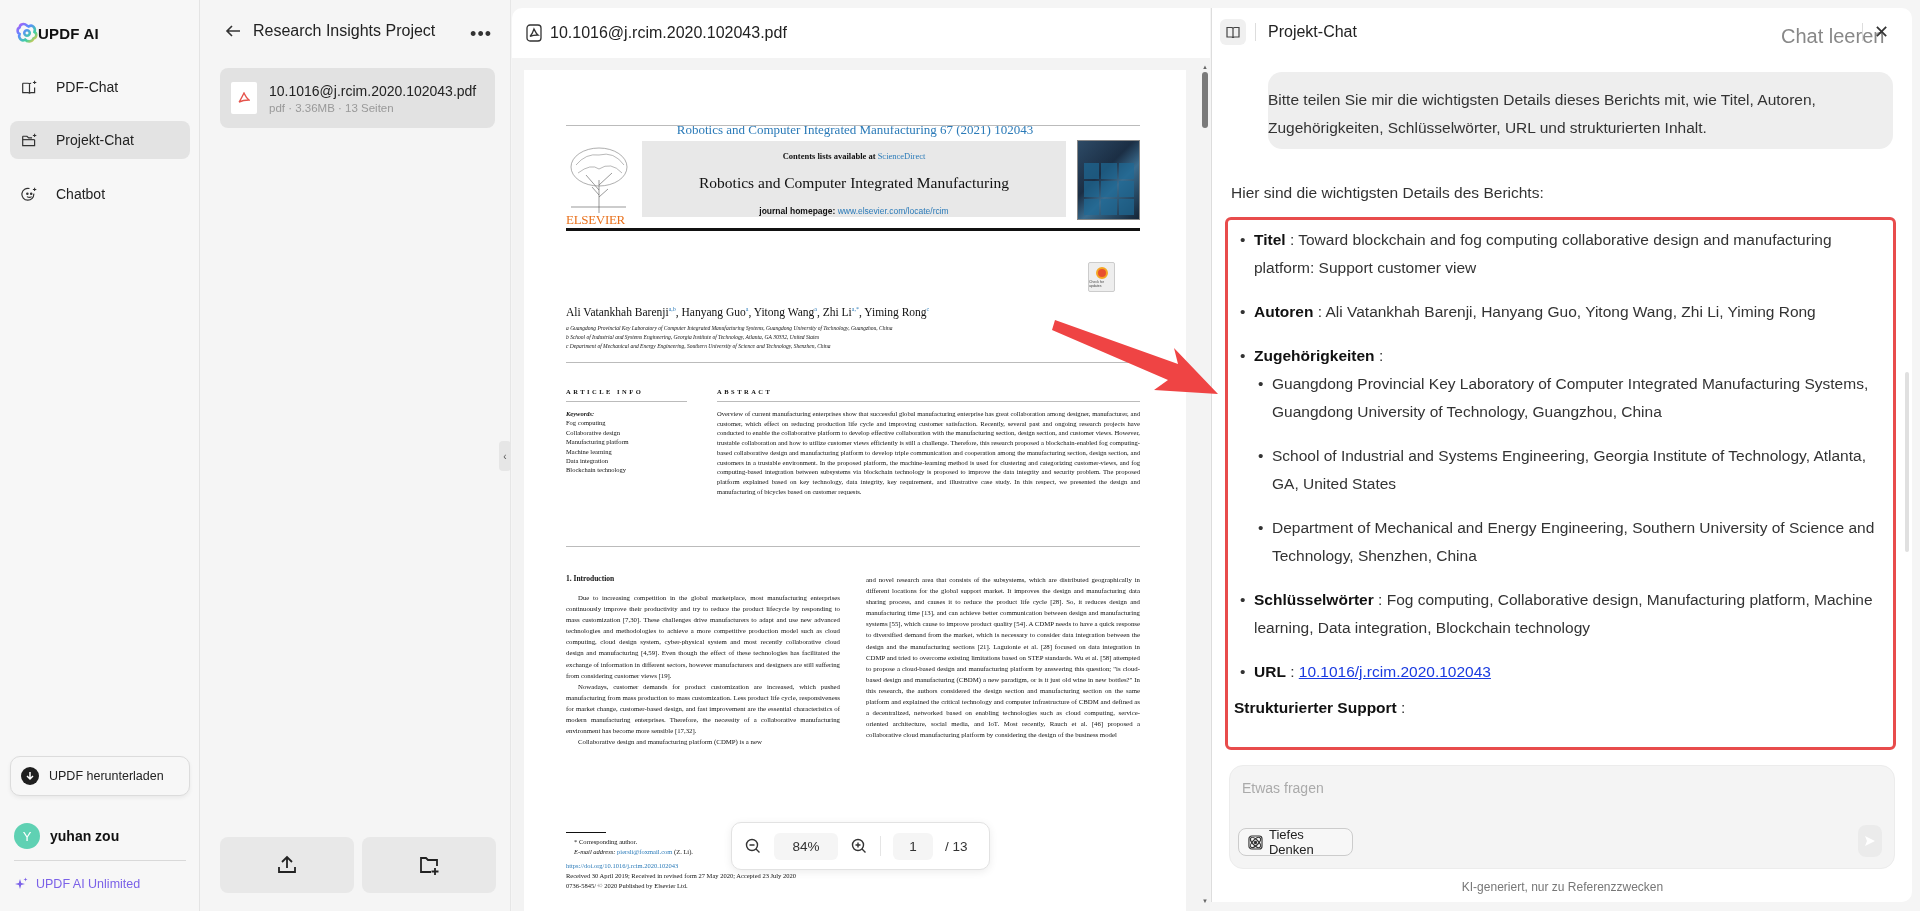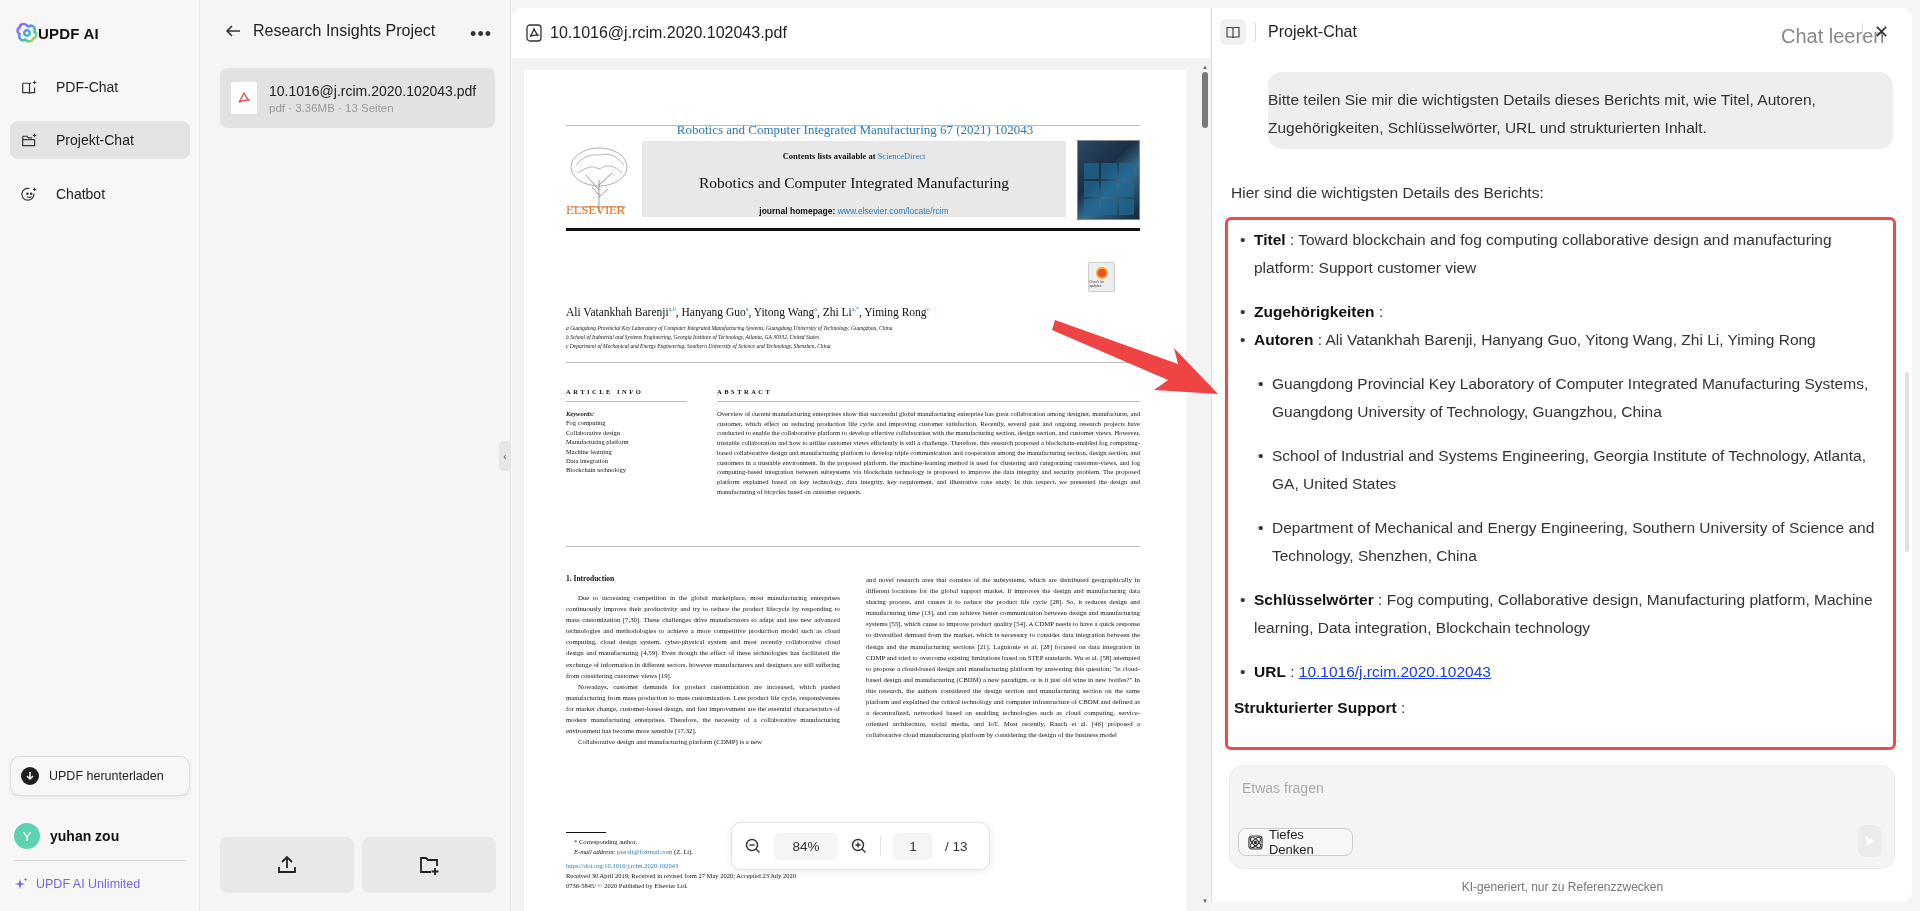--- a/index.html
+++ b/index.html
@@ -38,21 +38,21 @@
   .viewer-header { height: 50px; display: flex; align-items: center; padding-left: 14px; gap: 8px; font-size: 16px; color: #222; }
   .viewer-body { position: absolute; left: 0; top: 50px; width: 698px; height: 853px; background: #f3f3f3; overflow: hidden; }
   .page { position: absolute; left: 12px; top: 12px; width: 662px; height: 900px; background: #fff; font-family: "Liberation Serif", serif; color: #111; }
   .collapse-handle { position: absolute; left: 499px; top: 441px; width: 12px; height: 30px; background: #e6e6e6; border-radius: 4px; display: flex; align-items: center; justify-content: center; font-size: 10px; color: #555; cursor: pointer; }
   .scrollbar { position: absolute; left: 1201px; top: 64px; width: 8px; height: 840px; }
   .scroll-thumb { position: absolute; left: 1px; top: 8px; width: 6px; height: 56px; background: #7a7a7a; border-radius: 3px; }
 
   .journal-line { position: absolute; left: 0; top: 36px; width: 662px; text-align: center; font-size: 13px; color: #2a7ab8; margin-top: 16px; }
   .hr-thin { position: absolute; height: 1px; background: #bbb; }
   .elsevier-logo { position: absolute; left: 42px; top: 70px; width: 66px; height: 80px; }
-  .elsevier-word { position: absolute; left: 42px; top: 132px; font-size: 13px; color: #e9711c; letter-spacing: -0.3px; }
+  .elsevier-word { position: absolute; left: 42px; top: 142px; font-size: 13px; color: #e9711c; letter-spacing: -0.3px; }
   .journal-box { position: absolute; left: 118px; top: 71px; width: 424px; height: 76px; background: #e8e8e8; text-align: center; }
   .jb-contents { font-size: 8.5px; margin-top: 10px; font-weight: bold; }
   .jb-contents span { color: #2a7ab8; font-weight: normal; }
   .jb-title { font-size: 15.5px; margin-top: 13px; }
   .jb-home { font-family: "Liberation Sans", sans-serif; font-size: 8.5px; margin-top: 14px; font-weight: bold; }
   .jb-home span { color: #2a7ab8; font-weight: normal; }
   .cover { position: absolute; left: 553px; top: 70px; width: 63px; height: 80px; background: linear-gradient(135deg, #2d4a66, #1b2e44 40%, #3a6c8e 60%, #142436); border: 1px solid #888; }
   .cover-grid { position: absolute; left: 6px; top: 22px; width: 50px; height: 52px; display: grid; grid-template-columns: 1fr 1fr 1fr; gap: 2px; }
   .cover-grid div { background: #1e6a96; opacity: 0.7; }
   .hr-thick { position: absolute; left: 42px; top: 158px; width: 574px; height: 3px; background: #111; }
@@ -358,22 +358,22 @@
   <div class="chat-title">Projekt-Chat</div>
   <div class="clear-btn">Chat leeren</div>
   <div class="hdr-sep2"></div>
   <div class="close-btn">✕</div>
 
   <div class="msg-user">Bitte teilen Sie mir die wichtigsten Details dieses Berichts mit, wie Titel, Autoren, Zugehörigkeiten, Schlüsselwörter, URL und strukturierten Inhalt.</div>
   <div class="msg-intro">Hier sind die wichtigsten Details des Berichts:</div>
 
   <div class="answer-box">
     <div class="ans-item"><b>Titel</b><span> : Toward blockchain and fog computing collaborative design and manufacturing platform: Support customer view</span></div>
+    <div class="ans-item"><b>Autoren</b><span> : Ali Vatankhah Barenji, Hanyang Guo, Yitong Wang, Zhi Li, Yiming Rong</span></div>
     <div class="ans-item" style="margin-bottom:0"><b>Zugehörigkeiten</b><span> :</span></div>
-    <div class="ans-item"><b>Autoren</b><span> : Ali Vatankhah Barenji, Hanyang Guo, Yitong Wang, Zhi Li, Yiming Rong</span></div>
     <div class="ans-sub">Guangdong Provincial Key Laboratory of Computer Integrated Manufacturing Systems, Guangdong University of Technology, Guangzhou, China</div>
     <div class="ans-sub">School of Industrial and Systems Engineering, Georgia Institute of Technology, Atlanta, GA, United States</div>
     <div class="ans-sub">Department of Mechanical and Energy Engineering, Southern University of Science and Technology, Shenzhen, China</div>
     <div class="ans-item"><b>Schlüsselwörter</b><span> : Fog computing, Collaborative design, Manufacturing platform, Machine learning, Data integration, Blockchain technology</span></div>
     <div class="ans-item"><b>URL</b><span> : </span><span class="ans-link">10.1016/j.rcim.2020.102043</span></div>
     <div style="margin-top:-8px"><span class="ans-struct">Strukturierter Support</span><span> :</span></div>
   </div>
   <div class="chat-vscroll"></div>
 
   <div class="input-box">

